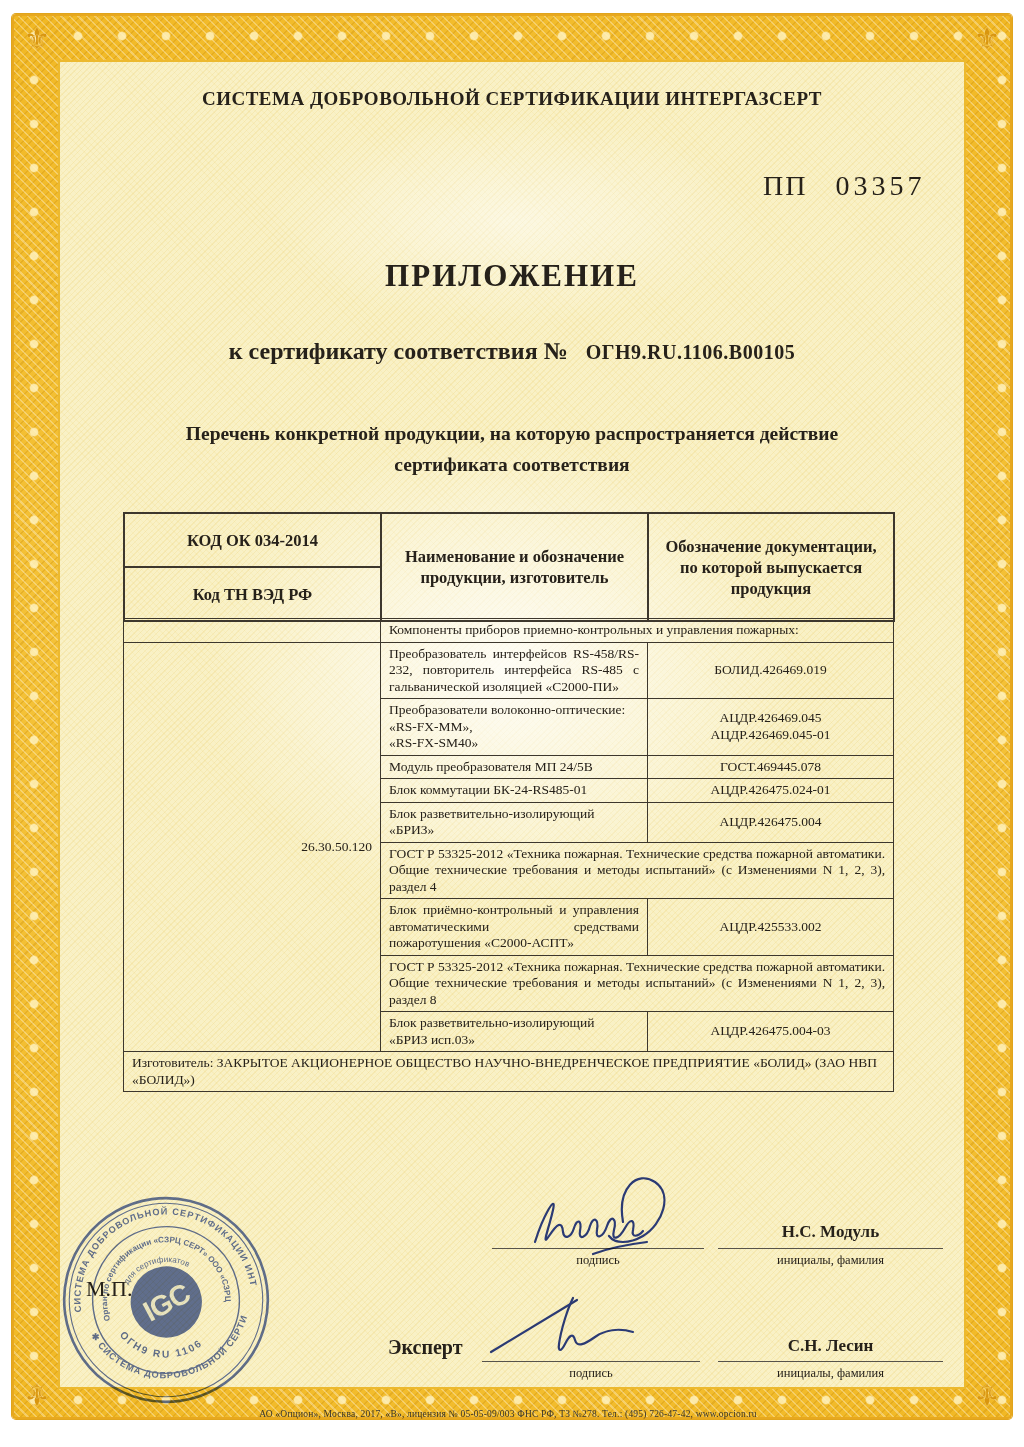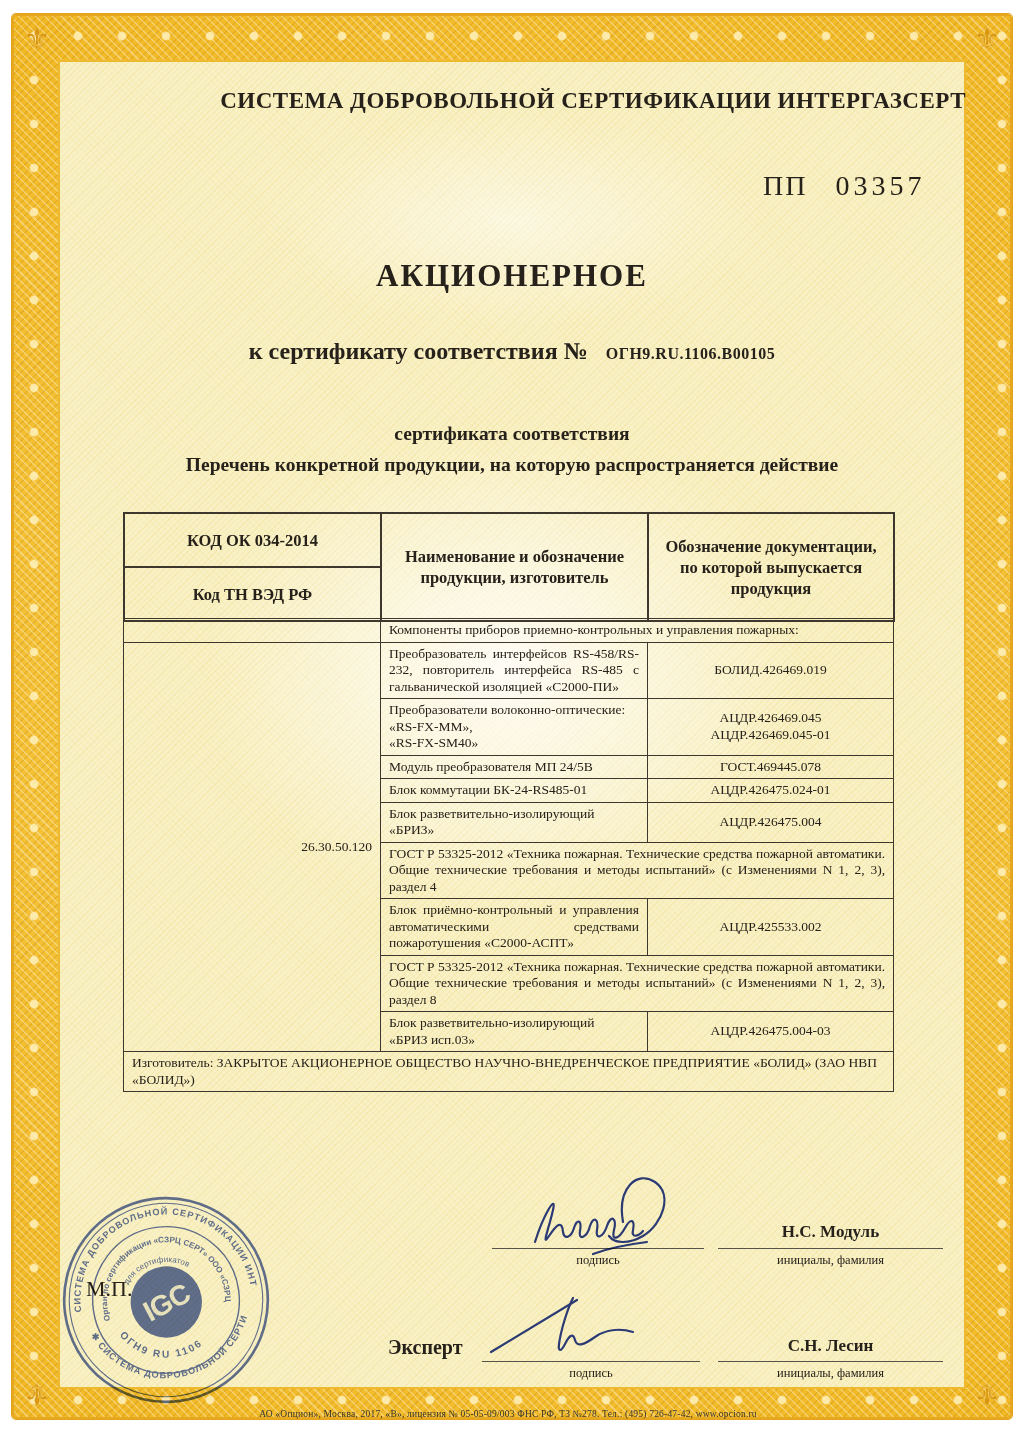--- a/index.html
+++ b/index.html
@@ -33,29 +33,29 @@
     position:absolute;left:58px;top:60px;width:904px;height:1325px;
     border:2px solid #ecb92f;
     background:
       radial-gradient(ellipse 410px 330px at 49% 46%, rgba(255,255,255,.85), rgba(255,255,255,0) 72%),
       radial-gradient(ellipse 330px 140px at 50% 12%, rgba(255,255,255,.5), rgba(255,255,255,0) 75%),
       repeating-linear-gradient(135deg, rgba(233,203,102,.22) 0 1px, rgba(233,203,102,0) 1px 4px),
       repeating-linear-gradient(45deg, rgba(240,215,125,.14) 0 1px, rgba(240,215,125,0) 1px 5px),
       #f9f1c6;
   }
 
-  .doc-title{position:absolute;left:58px;width:908px;top:88px;text-align:right;
-    font-size:23px;font-weight:bold;letter-spacing:.5px;}
+  .doc-title{position:absolute;left:58px;width:908px;top:88px;text-align:center;
+    font-size:19px;font-weight:bold;letter-spacing:.5px;}
   .form-code{position:absolute;top:170px;left:763px;font-size:28px;font-weight:500;letter-spacing:2px;}
   .form-code .num{margin-left:28px;letter-spacing:4px;}
   .heading{position:absolute;left:58px;width:908px;top:258px;text-align:center;
     font-size:31px;font-weight:bold;letter-spacing:2px;}
   .cert-line{position:absolute;left:58px;width:908px;top:338px;text-align:center;}
   .cert-line .prefix{font-size:24px;font-weight:bold;}
-  .cert-line .number{font-size:16px;font-weight:bold;margin-left:18px;letter-spacing:.5px;}
+  .cert-line .number{font-size:20px;font-weight:bold;margin-left:18px;letter-spacing:.5px;}
   .desc{position:absolute;left:58px;width:908px;top:418px;text-align:center;
     font-size:19.5px;font-weight:bold;line-height:31px;}
 
   
   table{border-collapse:collapse;}
   .tbl-head{position:absolute;left:123px;top:512px;width:770px;table-layout:fixed;}
   .tbl-head td{border:2px solid #3d372d;text-align:center;vertical-align:middle;
     font-size:16.5px;font-weight:bold;line-height:21px;padding:4px 8px;}
   .tbl-head .h-sub{height:44px;}
   .tbl-body{position:absolute;left:123px;top:618px;width:770px;table-layout:fixed;}
@@ -96,29 +96,29 @@
   <div class="corner-ornament corner-bl">⚜</div>
   <div class="corner-ornament corner-br">⚜</div>
   <div class="interior"></div>
 
   <div class="doc-title">СИСТЕМА ДОБРОВОЛЬНОЙ СЕРТИФИКАЦИИ ИНТЕРГАЗСЕРТ</div>
 
   <div class="form-code">
     <span>ПП</span><span class="num">03357</span>
   </div>
 
-  <div class="heading">АКЦИОНЕРНОЕ</div>
+  <div class="heading">ПРИЛОЖЕНИЕ</div>
 
   <div class="cert-line">
     <span class="prefix">к сертификату соответствия №</span><span class="number">ОГН9.RU.1106.В00105</span>
   </div>
 
   <div class="desc">
+    <div>Перечень конкретной продукции, на которую распространяется действие</div>
     <div>сертификата соответствия</div>
-    <div>Перечень конкретной продукции, на которую распространяется действие</div>
   </div>
 
   <table class="tbl-head">
     <colgroup>
         <col style="width:257px">
         <col style="width:267px">
         <col style="width:246px">
       </colgroup>
     <tbody>
         <tr>

